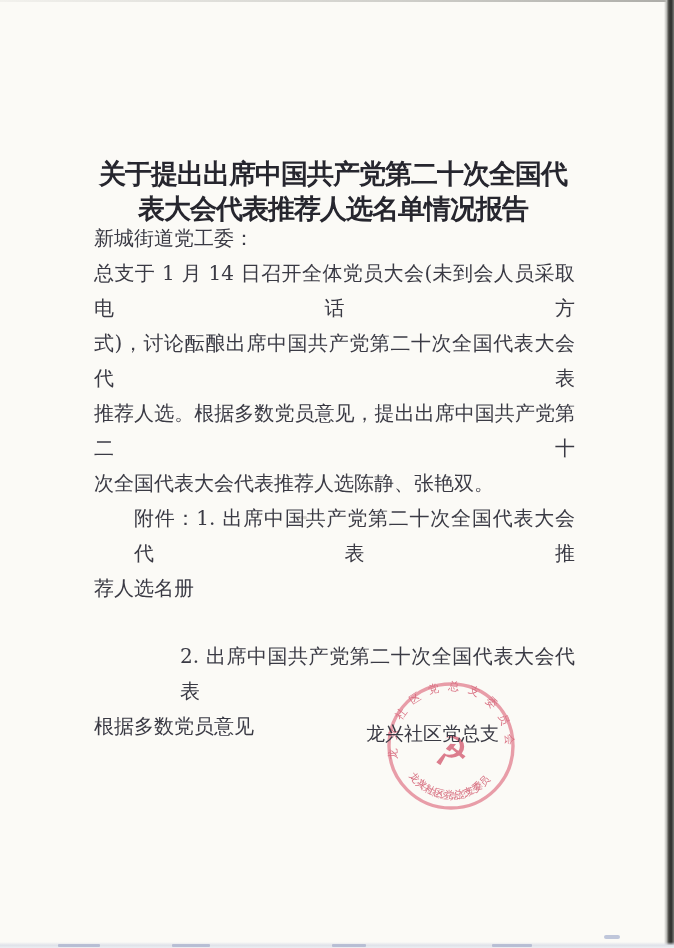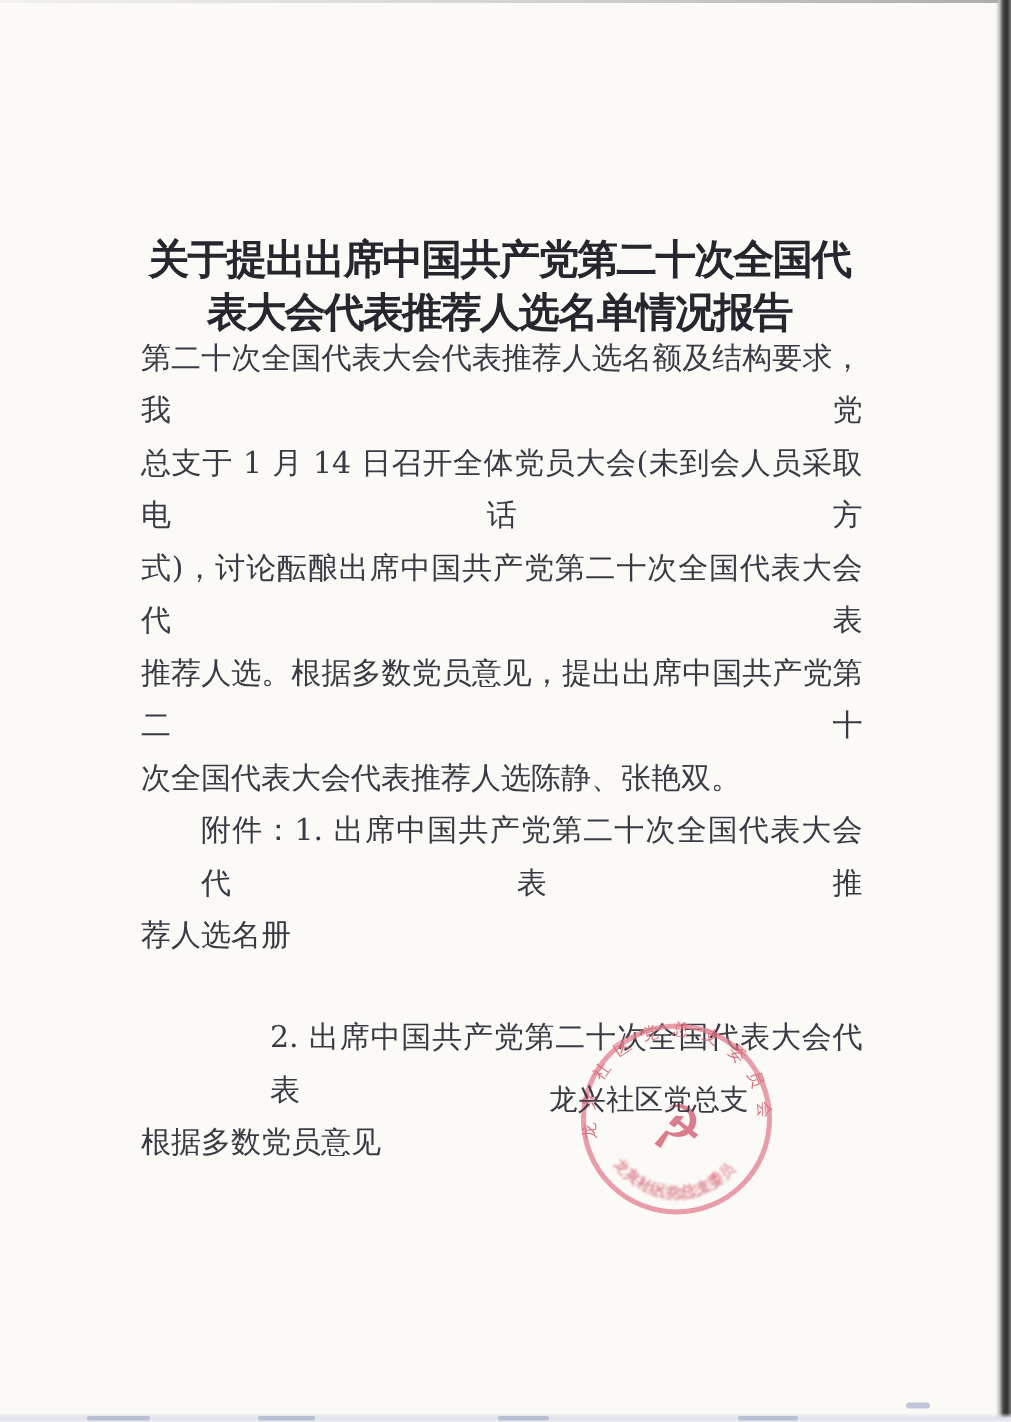--- a/index.html
+++ b/index.html
@@ -73,21 +73,21 @@
 <div class="scan-dash" style="left:492px; width:40px;"></div>
 <div class="speck-gray" style="left:298px; top:516px;"></div>
 <div class="speck-blue" style="left:604px; top:935px;"></div>
 
 <div class="doc-title">
   <div>关于提出出席中国共产党第二十次全国代</div>
   <div>表大会代表推荐人选名单情况报告</div>
 </div>
 
 <div class="doc-body">
-  <div class="line jy">第二十次全国代表大会代表推荐人选名额及结构要求，我党</div>
+  <div class="line">新城街道党工委：</div>
   <div class="line jy">总支于 1 月 14 日召开全体党员大会(未到会人员采取电话方</div>
   <div class="line jy">式)，讨论酝酿出席中国共产党第二十次全国代表大会代表</div>
   <div class="line jy">推荐人选。根据多数党员意见，提出出席中国共产党第二十</div>
   <div class="line">次全国代表大会代表推荐人选陈静、张艳双。</div>
   <div class="line jy ind">附件：1. 出席中国共产党第二十次全国代表大会代表推</div>
   <div class="line">荐人选名册</div>
   <div class="line jy ind-attach">2. 出席中国共产党第二十次全国代表大会代表</div>
   <div class="line">根据多数党员意见</div>
 </div>
 

